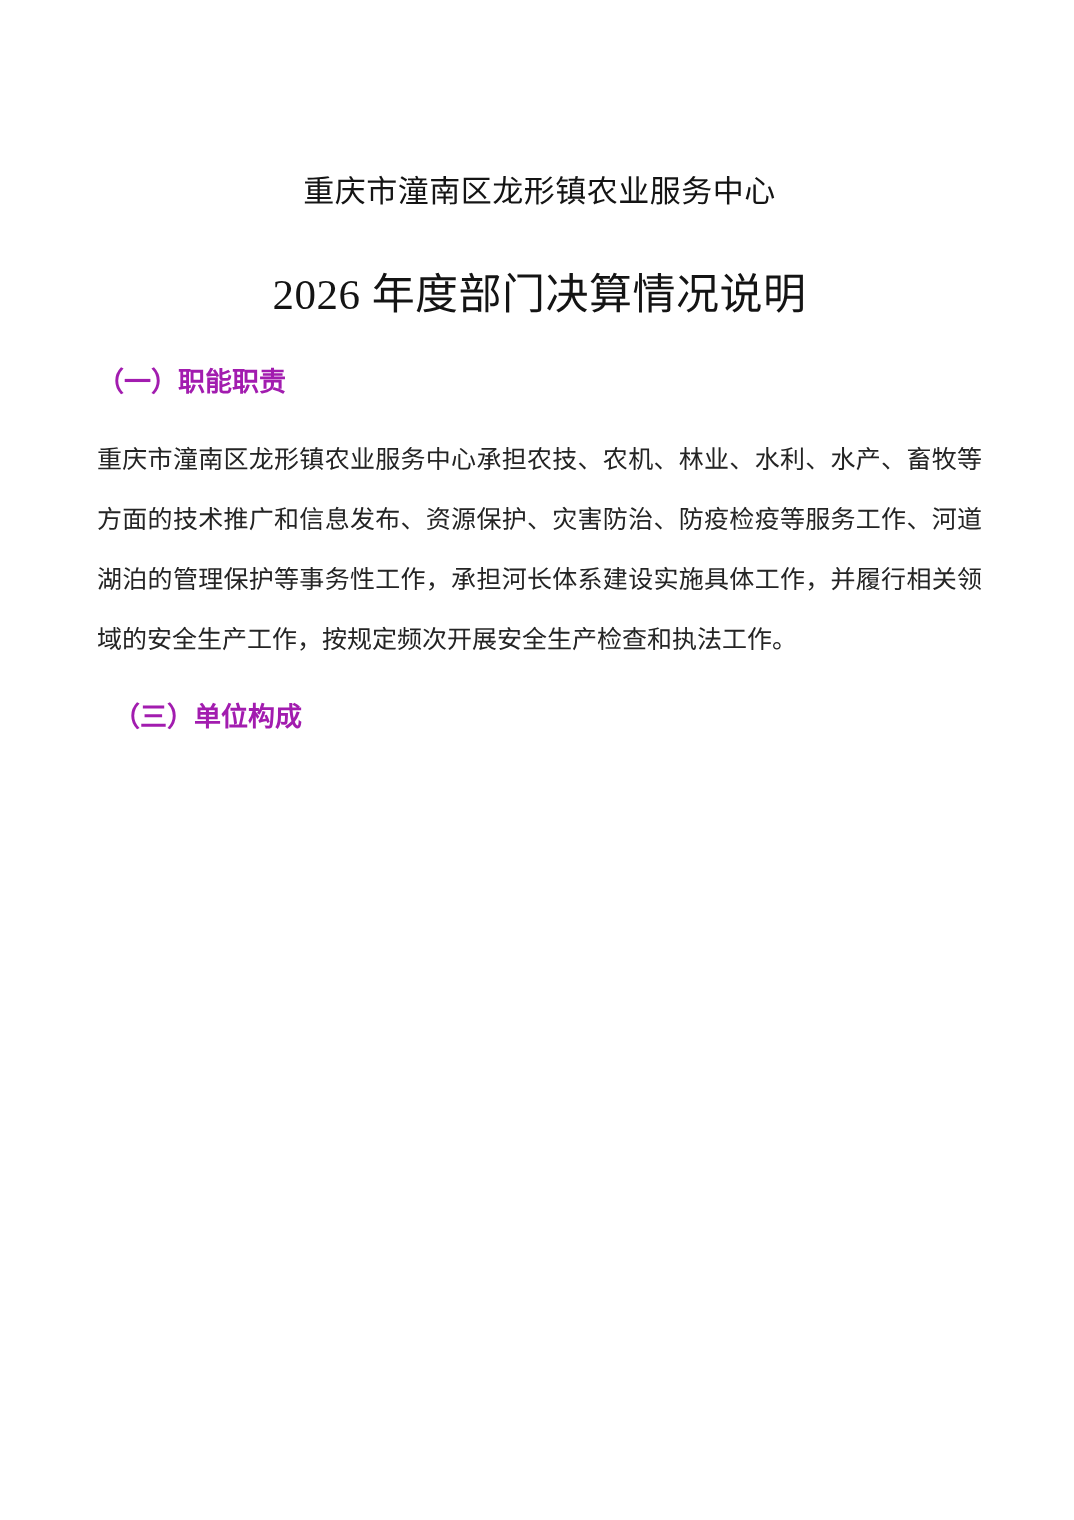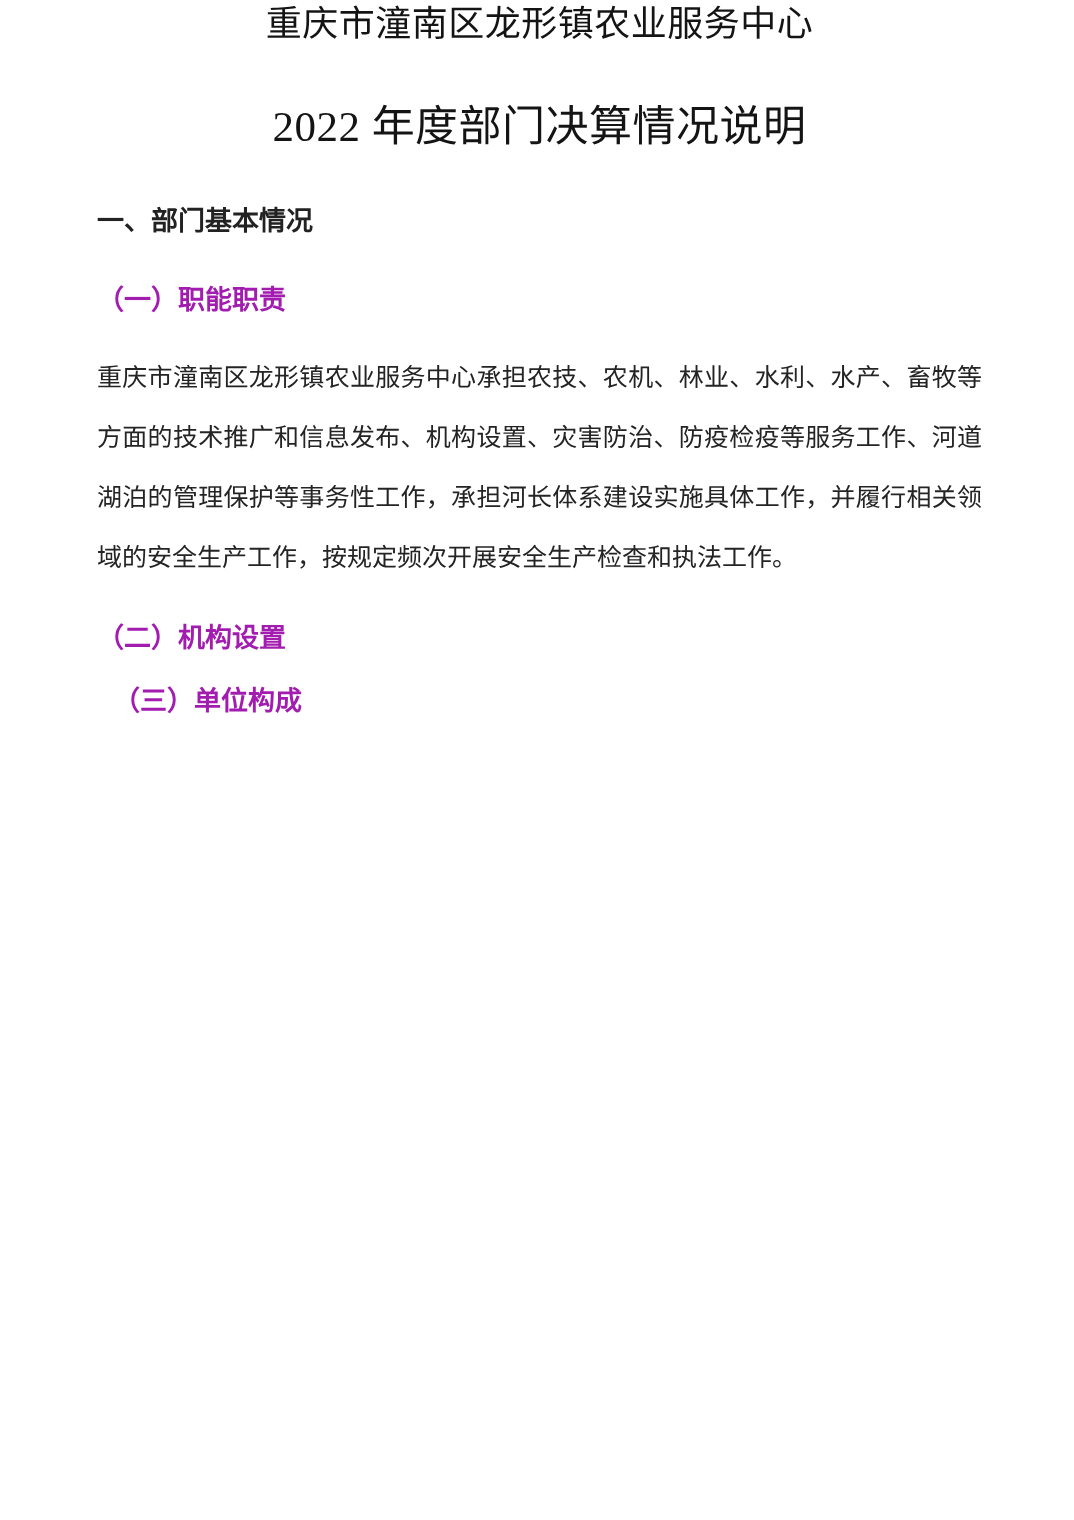--- a/index.html
+++ b/index.html
@@ -19,22 +19,23 @@
   }
   .page {
     box-sizing: border-box;
     width: 1074px;
     height: 1520px;
     padding: 0 92px 0 97px;
     background: #ffffff;
   }
   .doc-title {
     margin: 0;
+    padding-top: 168px;
     text-align: center;
-    font-size: 36px;
+    font-size: 31px;
     line-height: 48px;
     font-weight: 400;
     color: #141414;
     letter-spacing: 0.5px;
     font-family: "Liberation Serif", "DejaVu Serif", serif;
   }
   .doc-subtitle {
     margin: 55px 0 0 0;
     text-align: center;
     font-size: 43px;
@@ -76,28 +77,26 @@
   }
   .para.p3 { margin-top: 34px; }
 </style>
 </head>
 <body>
 
 <div class="page">
 
   <h1 class="doc-title">重庆市潼南区龙形镇农业服务中心</h1>
 
-  <h1 class="doc-subtitle">2022 年度部门决算情况说明</h1>
+  <h1 class="doc-subtitle">2026 年度部门决算情况说明</h1>
 
-  <h2 class="h-main first">一、部门基本情况</h2>
 
   <h3 class="h-sub s1">（一）职能职责</h3>
 
-  <p class="para p1">重庆市潼南区龙形镇农业服务中心承担农技、农机、林业、水利、水产、畜牧等方面的技术推广和信息发布、机构设置、灾害防治、防疫检疫等服务工作、河道湖泊的管理保护等事务性工作，承担河长体系建设实施具体工作，并履行相关领域的安全生产工作，按规定频次开展安全生产检查和执法工作。</p>
+  <p class="para p1">重庆市潼南区龙形镇农业服务中心承担农技、农机、林业、水利、水产、畜牧等方面的技术推广和信息发布、资源保护、灾害防治、防疫检疫等服务工作、河道湖泊的管理保护等事务性工作，承担河长体系建设实施具体工作，并履行相关领域的安全生产工作，按规定频次开展安全生产检查和执法工作。</p>
 
-  <h3 class="h-sub s2">（二）机构设置</h3>
 
 
   <h3 class="h-sub s3">（三）单位构成</h3>
 
 
 
 </div>
 
 </body></html>

